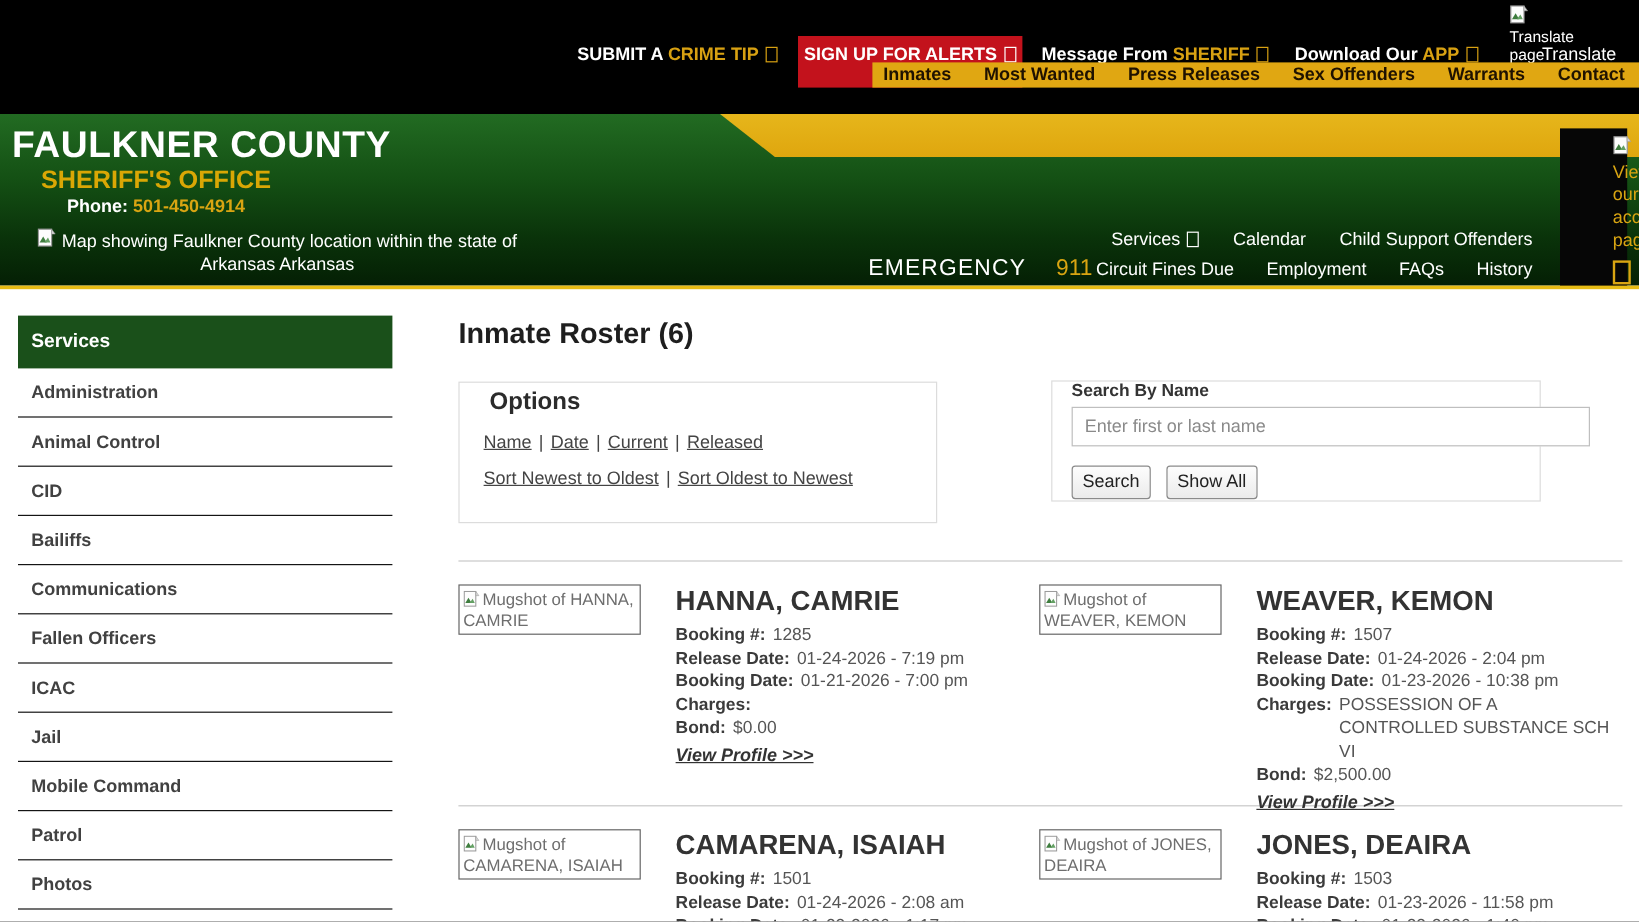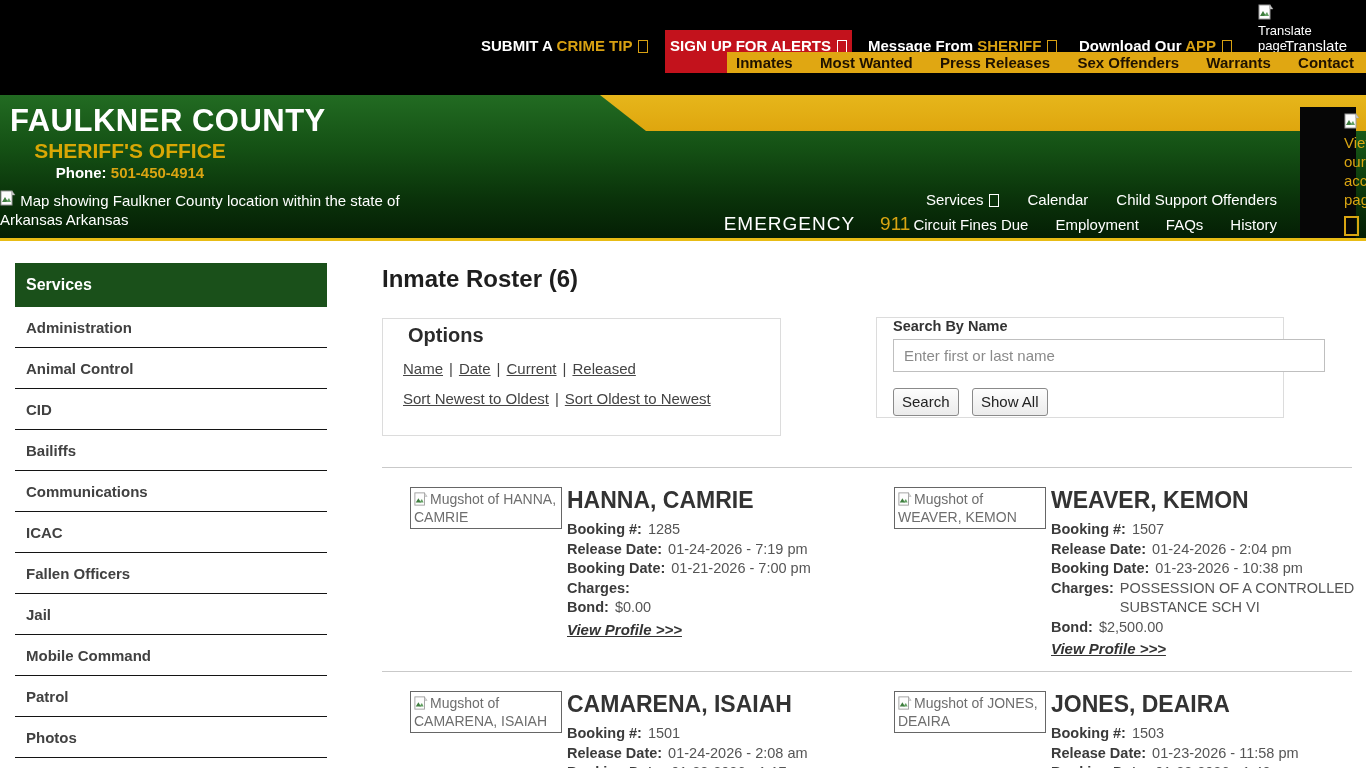--- a/index.html
+++ b/index.html
@@ -36,21 +36,21 @@
   }
   .goldband {
     position:absolute; top:0; left:600px; right:0; height:36px;
     background:linear-gradient(180deg,#e6b61b,#dfa60e);
     clip-path:polygon(0 0,100% 0,100% 100%,46px 100%);
   }
   .county { position:absolute; left:10px; top:8px; color:#fff; font-size:31px; font-weight:700; letter-spacing:.5px; }
   .office { position:absolute; left:0;  top:44px; width:260px; text-align:center; color:#d9a705; font-size:21px; font-weight:700; }
   .phone  { position:absolute; left:0;  top:69px; width:260px; text-align:center; color:#fff; font-size:15px; font-weight:700; }
   .phone .num { color:#d9a512; cursor:pointer; }
-  .map-img { position:absolute; left:0; top:95px; width:462px; text-align:left; color:#fff; font-size:15px; line-height:19px; }
+  .map-img { position:absolute; left:0; top:95px; width:462px; text-align:center; color:#fff; font-size:15px; line-height:19px; }
   .nav1 { position:absolute; right:89px; top:96px;  display:flex; gap:28px; color:#fff; font-size:15px; }
   .nav1 span { cursor:pointer; white-space:nowrap; }
   .nav2 { position:absolute; right:89px; top:118px; display:flex; align-items:baseline; color:#fff; font-size:15px; }
   .nav2 .emg  { font-size:19px; letter-spacing:1px; margin-right:25px; }
   .nav2 .n911 { font-size:19px; color:#d9a512; margin-right:3px; }
   .nav2 .nitem { margin-left:27px; cursor:pointer; white-space:nowrap; }
   .nav2 .nitem.first { margin-left:0; }
   .access-widget {
     position:absolute; right:10px; top:12px; width:56px; height:133px;
     background:#060606; color:#d9a512; font-size:15px; line-height:19px;
@@ -77,21 +77,21 @@
     font-family:"Liberation Sans",sans-serif;
   }
   .search-input::placeholder { color:#8a8a8a; }
   .btnrow { position:absolute; left:16px; top:70px; }
   .btn {
     display:inline-block; border:1px solid #8a8a8a; background:linear-gradient(#fdfdfd,#ebebeb);
     border-radius:3px; padding:4px 8px 5px; font-size:15px; color:#222; margin-right:9px; cursor:pointer;
   }
   .rule { position:absolute; left:382px; width:970px; border-top:1px solid #c9c9c9; }
   
-  .card { position:absolute; width:480px; display:flex; gap:5px; align-items:flex-start;margin-left:28px; }
+  .card { position:absolute; width:480px; display:flex; gap:29px; align-items:flex-start; }
   .mug {
     width:152px; min-height:38px; border:1px solid #666; color:#6e6e6e;
     font-size:14px; line-height:18px; padding:2px 3px; flex:0 0 152px;
   }
   .mug svg { vertical-align:-2px; margin-right:2px; }
   .details { flex:1; }
   .iname { font-size:23px; font-weight:700; color:#333; margin:0 0 6px; cursor:pointer; }
   .field { display:flex; font-size:14.5px; line-height:19.5px; }
   .field .lbl { font-weight:700; color:#3b3b3b; white-space:nowrap; margin-right:6px; }
   .field .val { color:#555; }
@@ -182,22 +182,22 @@
   <div class="goldline"></div>
 
   <div class="sidebar">
     <div class="sb-header">Services</div>
     <div id="sb-items">
         <div class="sb-item">Administration</div>
         <div class="sb-item">Animal Control</div>
         <div class="sb-item">CID</div>
         <div class="sb-item">Bailiffs</div>
         <div class="sb-item">Communications</div>
+        <div class="sb-item">Fallen Officers</div>
         <div class="sb-item">ICAC</div>
-        <div class="sb-item">Fallen Officers</div>
         <div class="sb-item">Jail</div>
         <div class="sb-item">Mobile Command</div>
         <div class="sb-item">Patrol</div>
         <div class="sb-item">Photos</div>
       </div>
   </div>
 
   <div class="title">Inmate Roster (6)</div>
 
   <div class="options">

